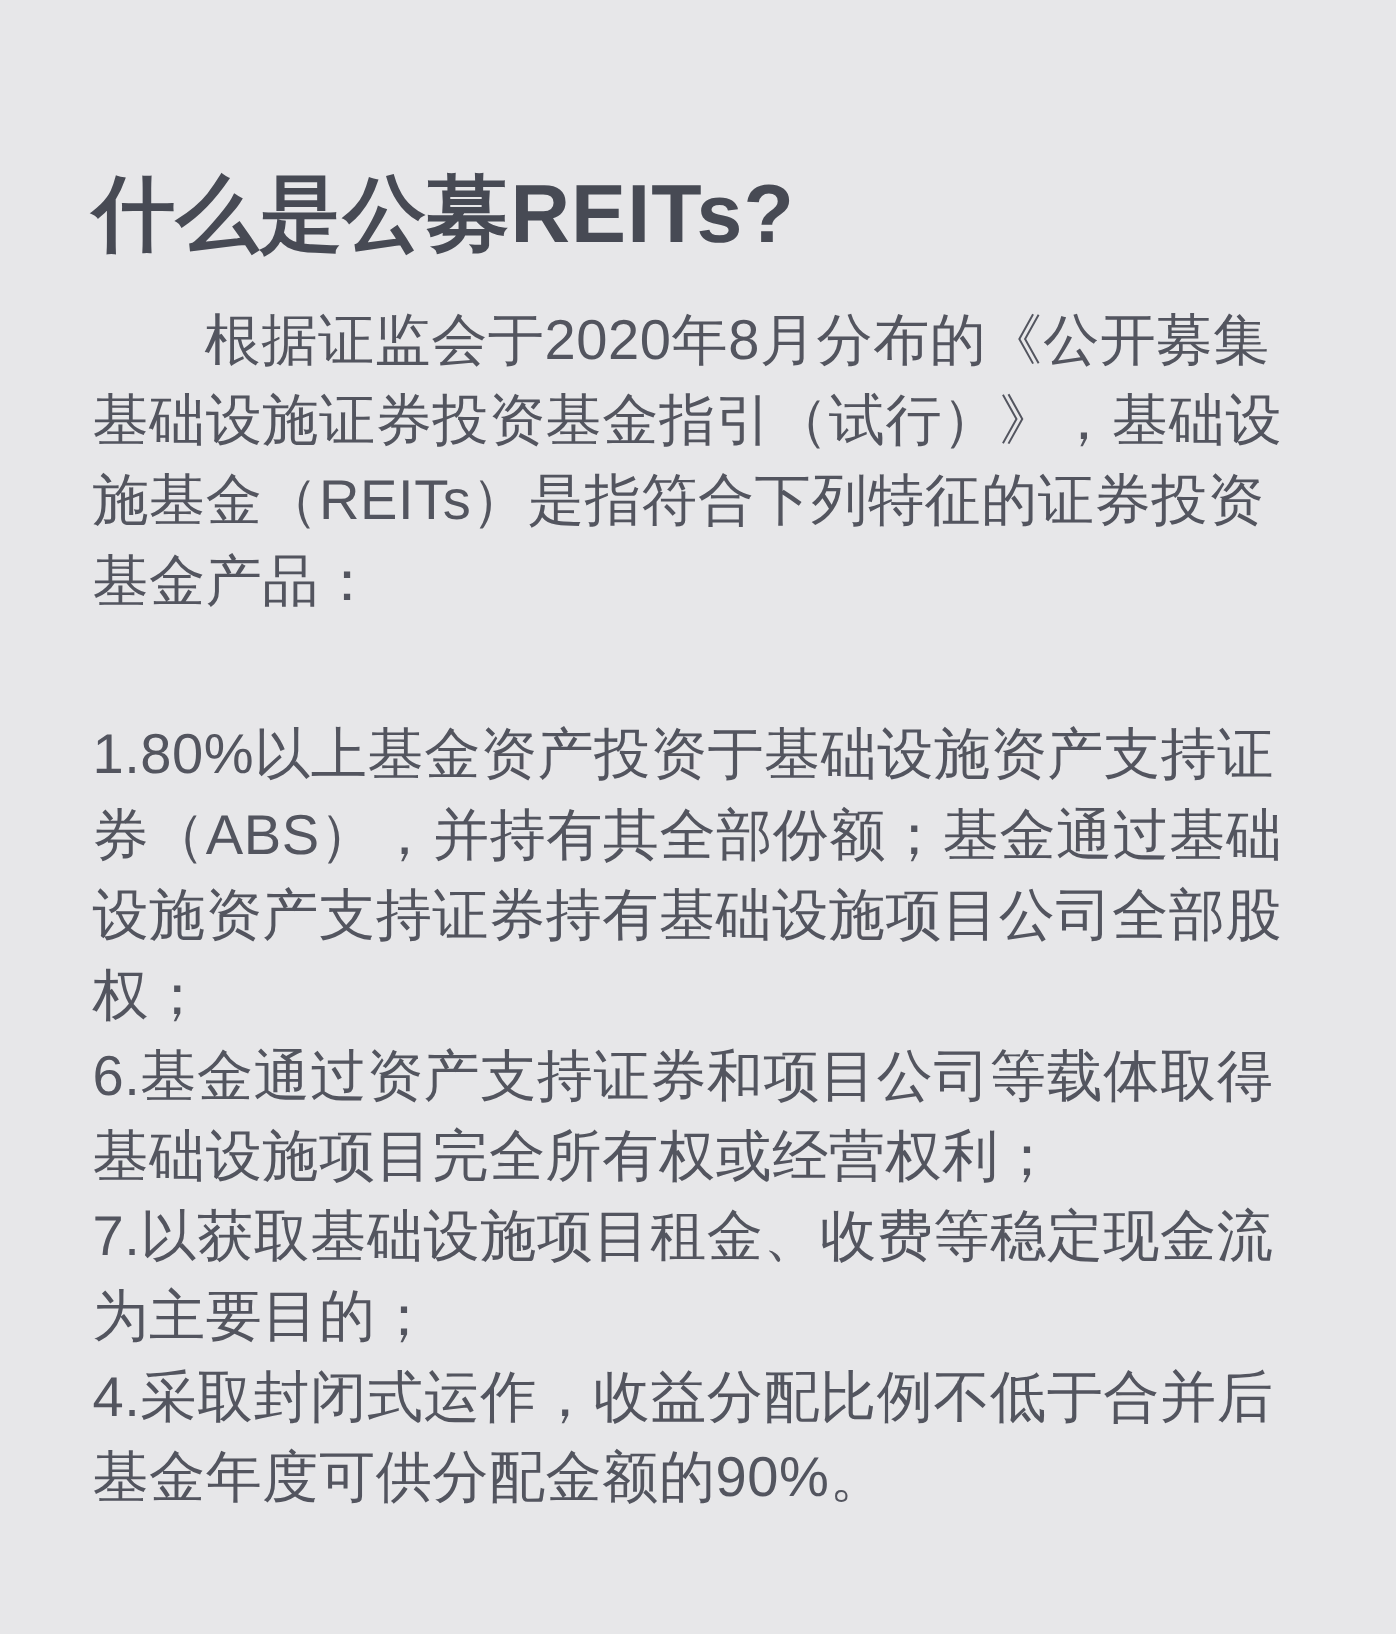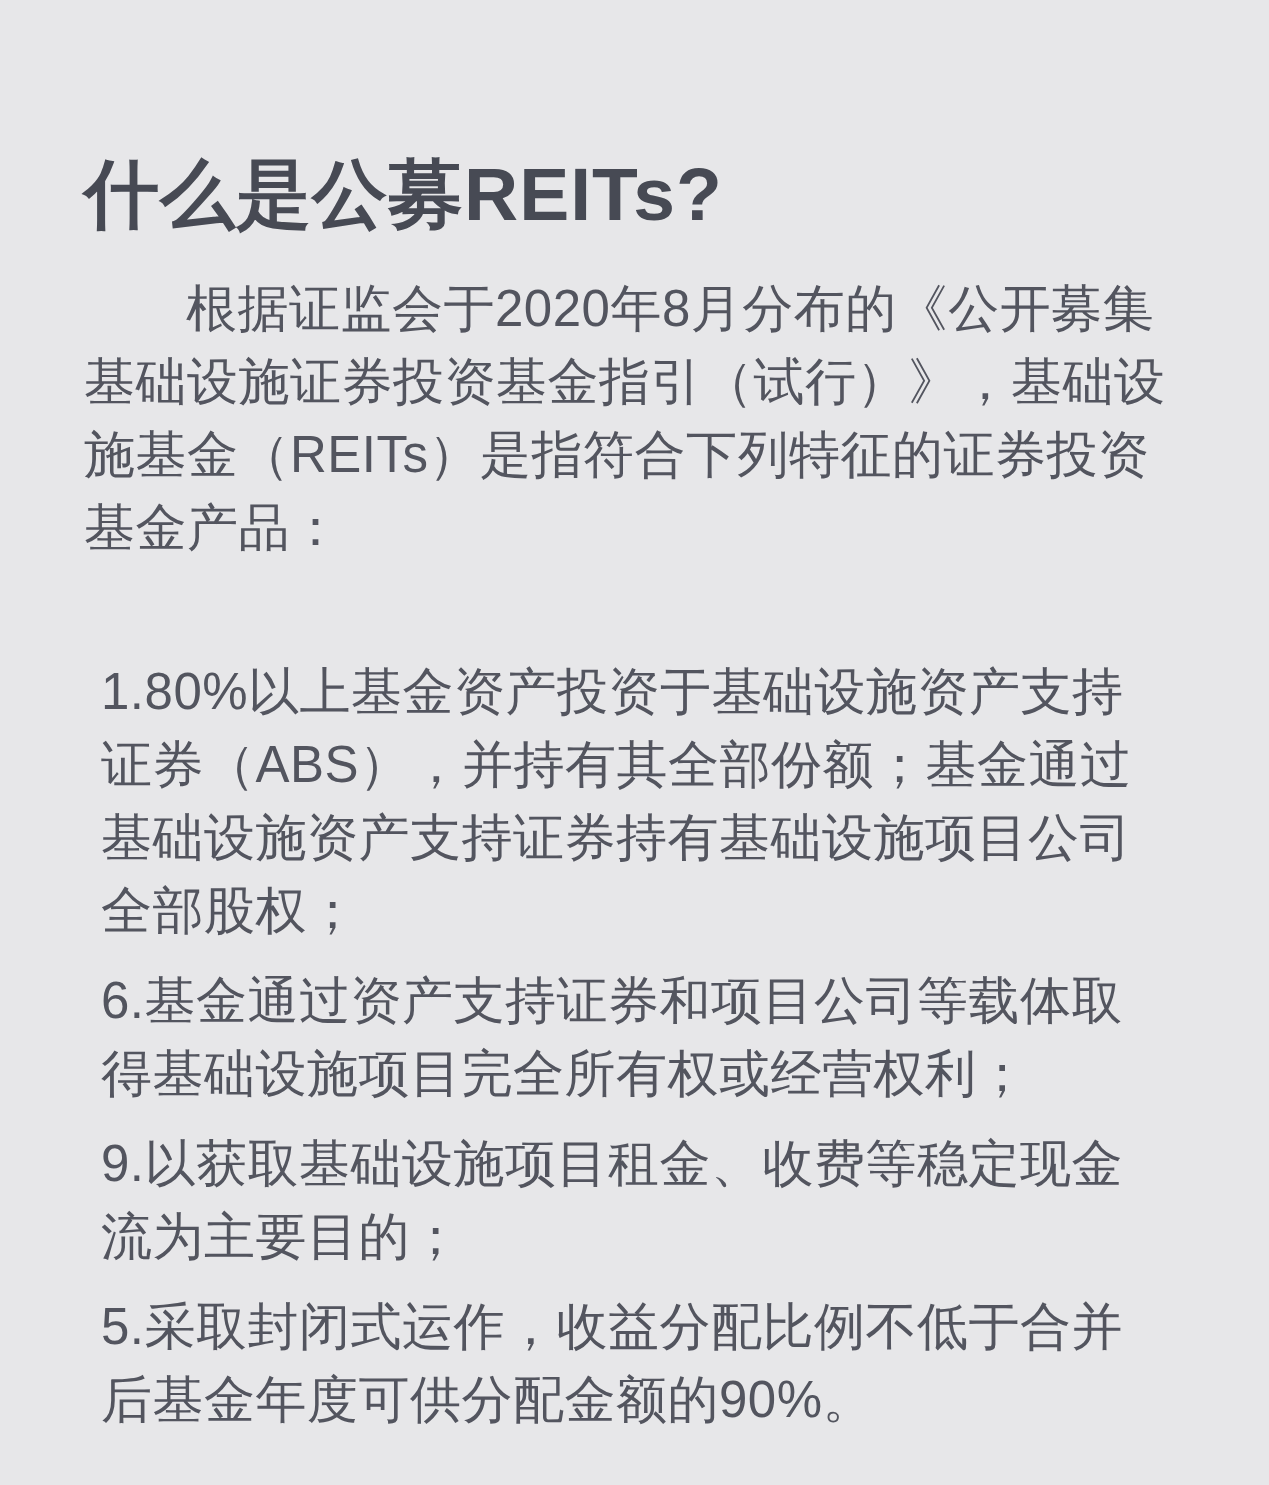--- a/index.html
+++ b/index.html
@@ -22,49 +22,49 @@
   }
   .article h1 {
     margin: 0;
     font-size: 75px;
     line-height: 1.3;
     font-weight: 700;
     color: #474a54;
     letter-spacing: 1px;
   }
   .intro {
-    margin: 28px 0 1px 0;
+    margin: 28px 0 12px 0;
     font-size: 51px;
     line-height: 73px;
     text-indent: 2em;
     letter-spacing: 0.5px;
   }
   .blank-line {
     height: 73px;
   }
   .feature-list {
     margin: 0;
     padding: 0;
   }
   .feature-item {
-    margin: 17px;
+    margin: 0;
     font-size: 51px;
     line-height: 73px;
     letter-spacing: 0.5px;
   }
 </style>
 </head>
 <body>
 
 <div class="article">
   <h1>什么是公募REITs?</h1>
 
   <p class="intro">根据证监会于2020年8月分布的《公开募集基础设施证券投资基金指引（试行）》，基础设施基金（REITs）是指符合下列特征的证券投资基金产品：</p>
 
   <div class="blank-line"></div>
 
   <div class="feature-list">
     <p class="feature-item">1.80%以上基金资产投资于基础设施资产支持证券（ABS），并持有其全部份额；基金通过基础设施资产支持证券持有基础设施项目公司全部股权；</p>
     <p class="feature-item">6.基金通过资产支持证券和项目公司等载体取得基础设施项目完全所有权或经营权利；</p>
-    <p class="feature-item">9.以获取基础设施项目租金、收费等稳定现金流为主要目的；</p>
-    <p class="feature-item">5.采取封闭式运作，收益分配比例不低于合并后基金年度可供分配金额的90%。</p>
+    <p class="feature-item">7.以获取基础设施项目租金、收费等稳定现金流为主要目的；</p>
+    <p class="feature-item">4.采取封闭式运作，收益分配比例不低于合并后基金年度可供分配金额的90%。</p>
   </div>
 </div>
 
 </body></html>

